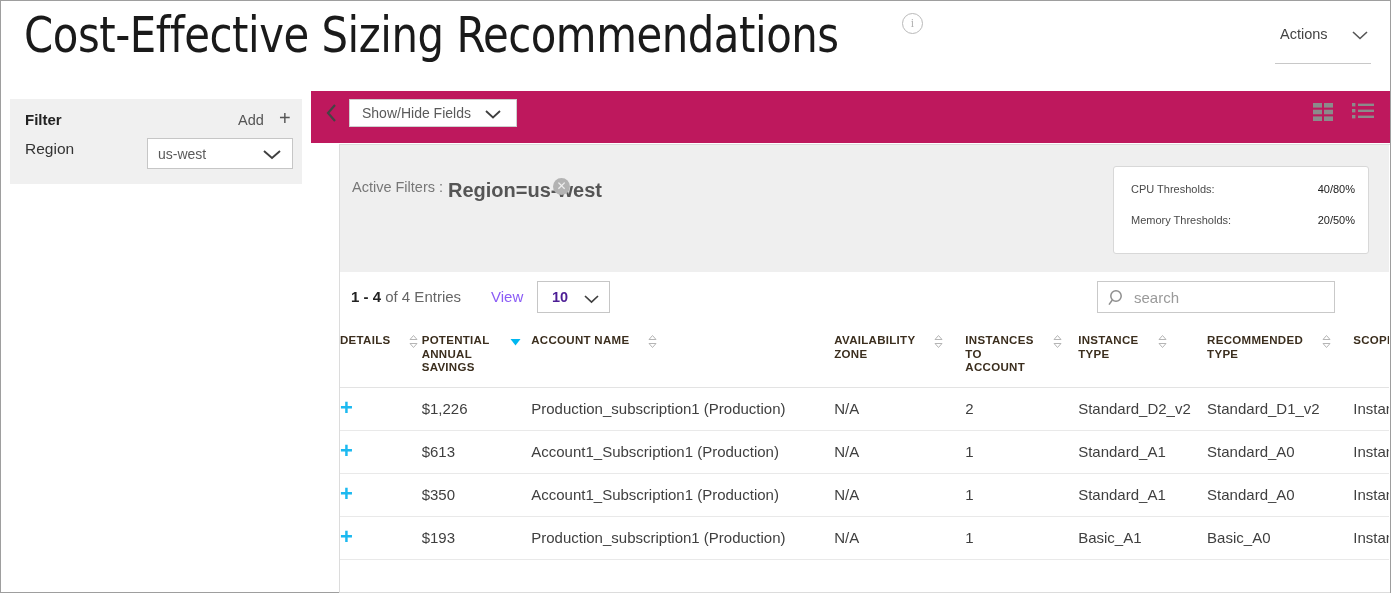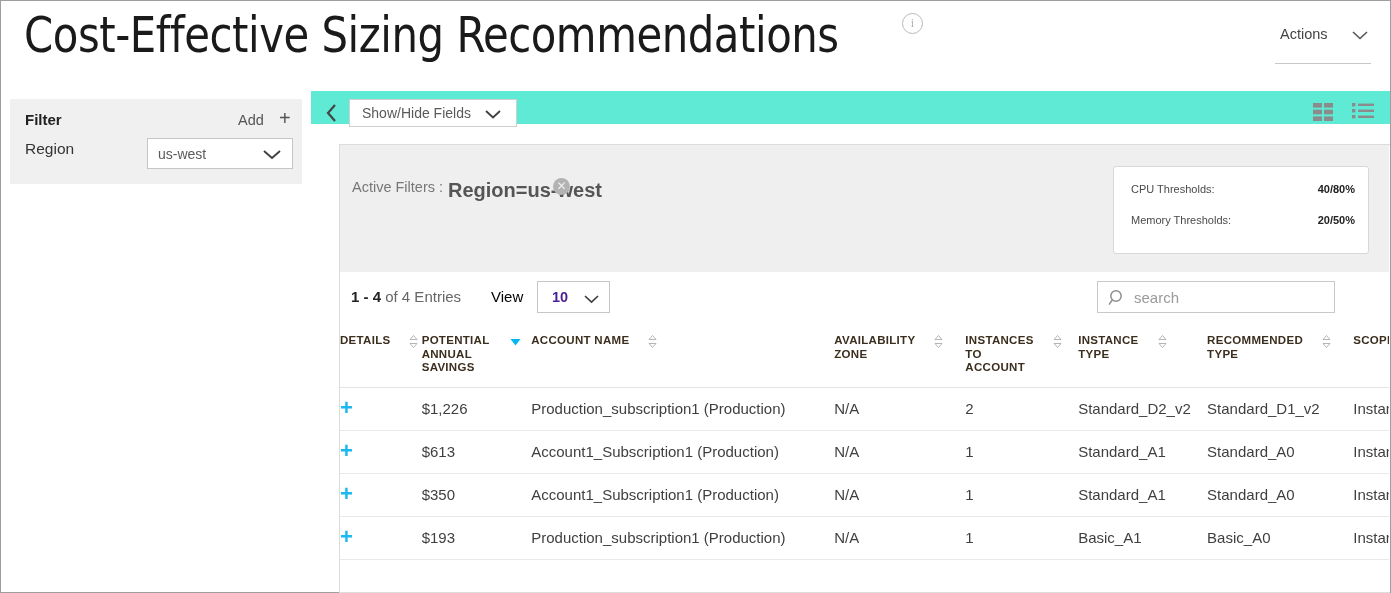--- a/index.html
+++ b/index.html
@@ -56,21 +56,21 @@
     position:absolute;left:146px;top:137px;width:146px;height:31px;
     background:#fff;border:1px solid #c6c6c6;box-sizing:border-box;text-decoration:underline;
   }
   .region-value{position:absolute;left:10px;top:7px;font-size:14px;color:#5a5a5a;}
   .region-chev{position:absolute;right:10px;top:8px;}
 
   
   .content{position:absolute;left:310px;top:90px;width:1079px;height:502px;}
 
   .toolbar{
-    position:absolute;left:0;top:0;width:1079px;height:33px;background:#5eead4;
+    position:absolute;left:0;top:0;width:1079px;height:52px;background:#be185d;
   }
   .collapse-btn{position:absolute;left:10px;top:10px;width:22px;height:24px;}
   .showhide{
     position:absolute;left:38px;top:8px;width:168px;height:28px;
     background:#fff;border:1px solid #cfcfcf;box-sizing:border-box;
   }
   .showhide-label{position:absolute;left:12px;top:5px;font-size:14px;color:#5a5a5a;}
   .showhide-chev{position:absolute;right:14px;top:6px;}
   .view-icons{position:absolute;right:16px;top:10px;height:22px;}
   .vi{display:inline-block;vertical-align:top;margin-left:14px;}
@@ -89,27 +89,27 @@
     background:#b3b3b3;color:#efefef;font-size:12px;line-height:17px;text-align:center;
     font-family:"Liberation Sans",sans-serif;
   }
   .thresholds{
     position:absolute;left:773px;top:21px;width:256px;height:88px;
     background:#fff;border:1px solid #d8d8d8;border-radius:3px;box-sizing:border-box;
   }
   .th-row{position:absolute;left:17px;width:224px;font-size:11px;color:#4a4a4a;}
   .th-row.r1{top:16px;}
   .th-row.r2{top:47px;}
-  .th-val{float:right;font-weight:bold;color:#222;margin-left:8px;}
+  .th-val{float:right;font-weight:normal;color:#222;margin-left:8px;}
 
   
   .table-top{position:absolute;left:0;top:127px;width:1049px;height:53px;background:#fff;}
   .entries{position:absolute;left:11px;top:16px;font-size:15px;color:#666;}
   .entries b{color:#222;}
-  .view-label{position:absolute;left:151px;top:16px;font-size:15px;color:#000000;}
+  .view-label{position:absolute;left:151px;top:16px;font-size:15px;color:#8b5cf6;}
   .view-select{
     position:absolute;left:197px;top:9px;width:73px;height:32px;
     background:#fff;border:1px solid #c6c6c6;box-sizing:border-box;
   }
   .view-value{position:absolute;left:14px;top:7px;font-size:14.5px;font-weight:bold;color:#4c1d95;}
   .view-chev{position:absolute;right:9px;top:9px;}
   .search-box{
     position:absolute;left:757px;top:9px;width:238px;height:32px;
     background:#fff;border:1px solid #c9c9c9;box-sizing:border-box;
   }

